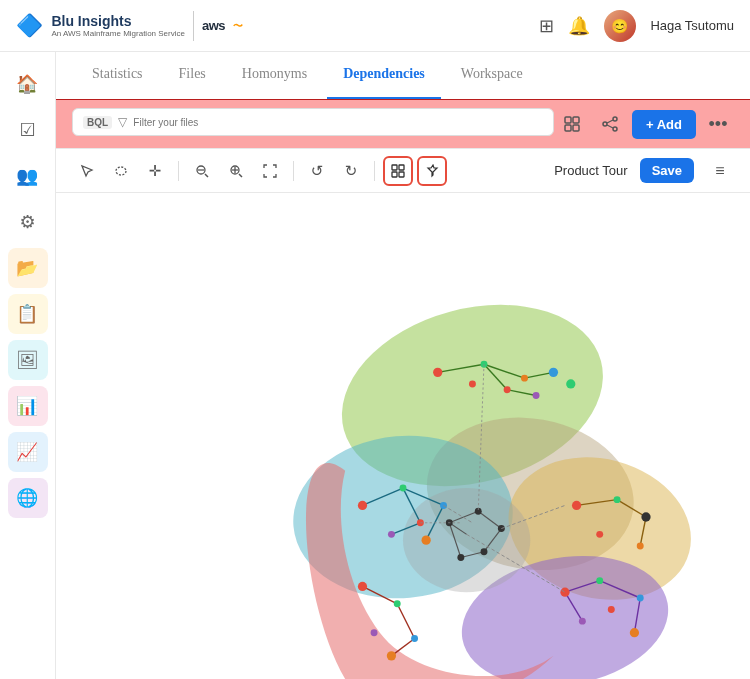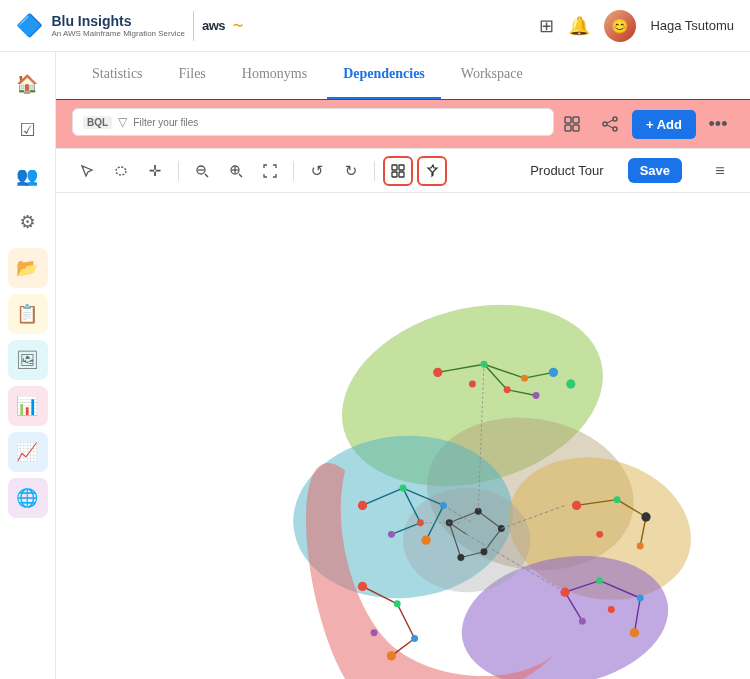--- a/index.html
+++ b/index.html
@@ -95,21 +95,21 @@
     .graph-tools { display: flex; align-items: center; gap: 4px; }
     .graph-tool-btn {
       width: 30px; height: 30px; display: flex; align-items: center; justify-content: center;
       border-radius: 5px; cursor: pointer; color: #555; font-size: 15px;
       border: 1px solid transparent;
     }
     .graph-tool-btn.highlighted {
       border: 2px solid #e74c3c; border-radius: 6px;
     }
     .tool-separator { width: 1px; height: 20px; background: #ddd; margin: 0 4px; }
-    .graph-actions { display: flex; align-items: center; gap: 24px; }
+    .graph-actions { display: flex; align-items: center; gap: 12px; }
     .product-tour-label { font-size: 13px; color: #333; font-weight: 500; }
     .save-btn {
       background: #1a73e8; color: #fff; border: none; border-radius: 6px;
       padding: 5px 12px; font-size: 13px; font-weight: 600; cursor: pointer;
     }
     .menu-lines-btn {
       width: 28px; height: 28px; display: flex; align-items: center; justify-content: center;
       cursor: pointer; color: #555; font-size: 16px;
     }
 

